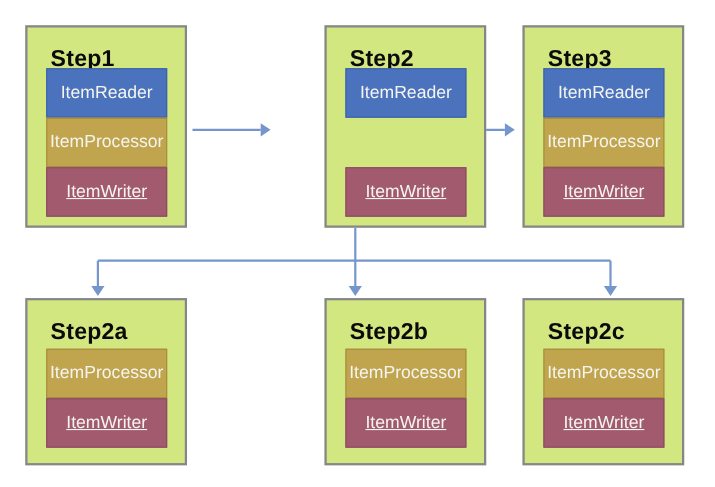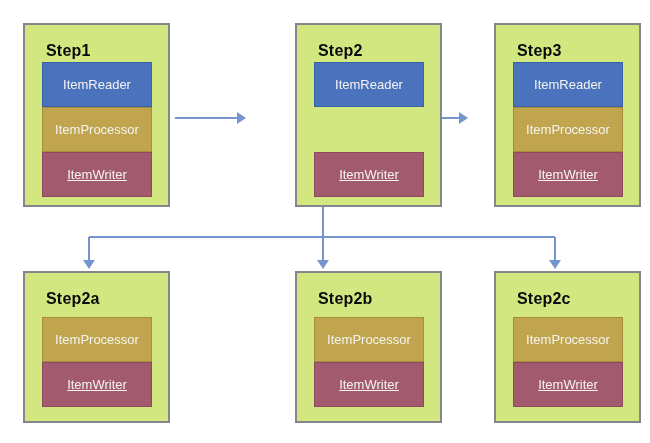--- a/index.html
+++ b/index.html
@@ -34,40 +34,40 @@
     position: absolute;
     box-sizing: border-box;
     width: 147px;
     background: var(--box-fill, #d3e781);
     border: 2px solid var(--box-border, #85858d);
   }
   .step.top-row { top: 23px; height: 184px; }
   .step.bottom-row { top: 271px; height: 152px; }
   .step.col-1 { left: 23px; }
   .step.col-2 { left: 250px; margin-left: 45px; }
-  .step.col-3 { left: 494px; }
+  .step.col-3 { left: 475px; }
   .step-title {
     position: absolute;
     left: 21px;
     top: 17px;
-    font-size: 16px;
+    font-size: 21px;
     font-weight: bold;
     color: var(--title-text, #0a0a0a);
     letter-spacing: 0.2px;
   }
   .comp {
     position: absolute;
     left: 17px;
     width: 110px;
     height: 45px;
     box-sizing: border-box;
     display: flex;
     align-items: center;
     justify-content: center;
-    font-size: 13px;
+    font-size: 16px;
     color: var(--component-text, #f5f5f0);
     border: 1px solid transparent;
   }
   
   .slot-t0 { top: 37px; }
   .slot-t1 { top: 82px; }
   .slot-t2 { top: 127px; }
   
   .slot-b0 { top: 44px; }
   .slot-b1 { top: 89px; }

